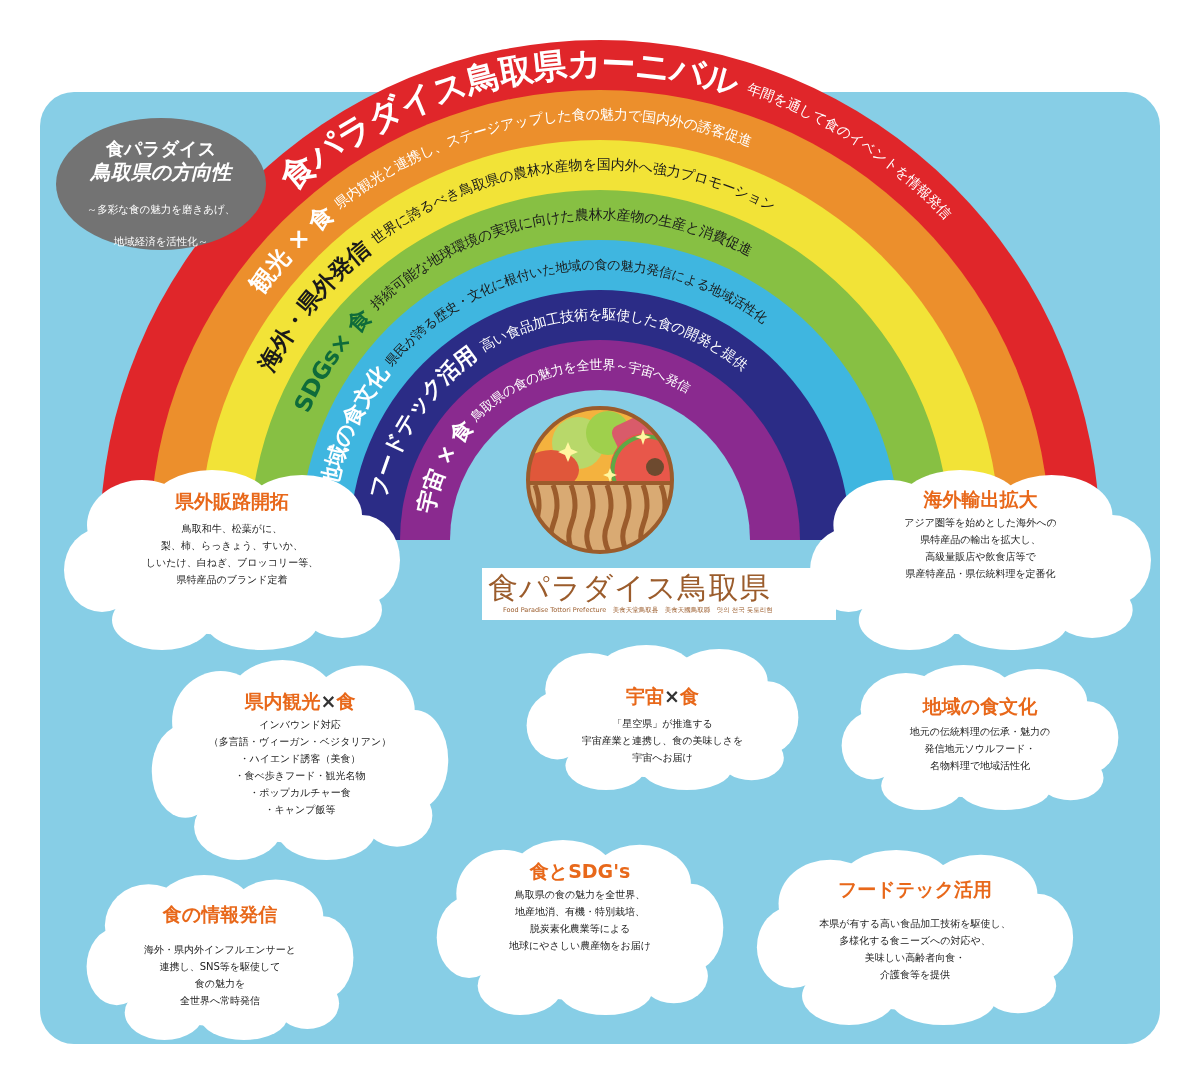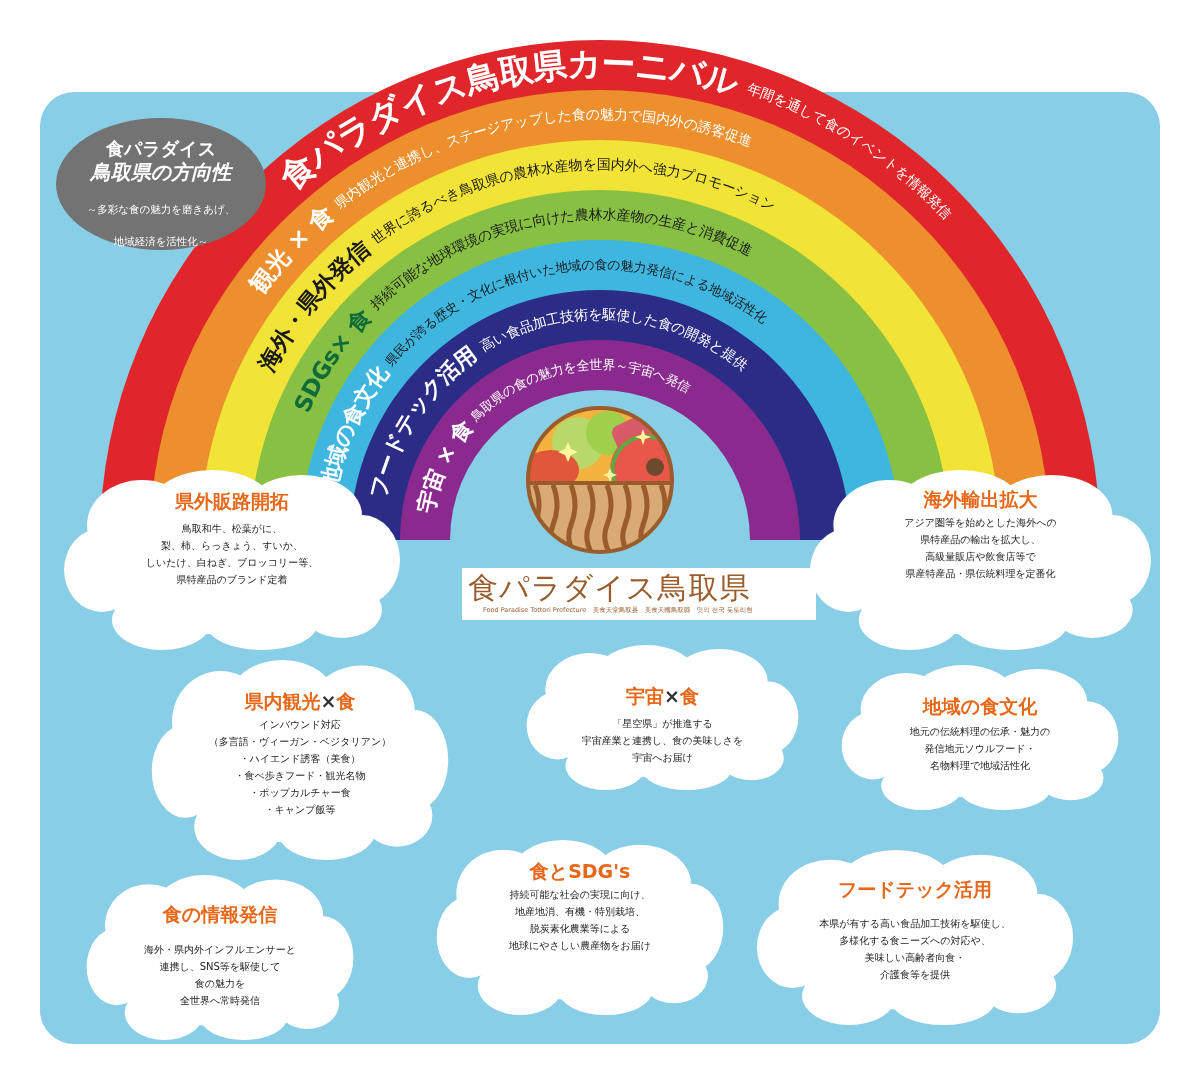--- a/index.html
+++ b/index.html
@@ -9,21 +9,21 @@
   .badge{position:absolute;left:56px;top:118px;width:210px;height:132px;border-radius:50%;background:#737373;color:#fff;text-align:center;}
   .badge .t1{margin-top:20px;font-size:18px;font-weight:bold;line-height:22px;}
   .badge .t2{font-size:20px;font-weight:bold;line-height:24px;font-style:italic;}
   .badge .t3{font-size:10.5px;line-height:14px;margin-top:18px;}
   .cloud{position:absolute;}
   .cloud svg{position:absolute;left:0;top:0;width:100%;height:100%;}
   .cloud .inner{position:absolute;left:0;right:0;text-align:center;}
   .cloud .title{color:#e8681a;font-weight:bold;font-size:19px;line-height:26px;}
   .cloud .title .x{color:#333;}
   .cloud .body{color:#222;font-size:10px;line-height:17px;white-space:pre-line;}
-  .logo{position:absolute;left:462px;top:568px;width:354px;height:52px;background:#fff;}
+  .logo{position:absolute;left:482px;top:568px;width:354px;height:52px;background:#fff;}
   .logo .main{position:absolute;left:6px;top:2px;font-size:30px;color:#9b5c2c;letter-spacing:1px;line-height:36px;}
   .logo .sub{position:absolute;left:6px;top:38px;font-size:6.5px;color:#9b5c2c;white-space:nowrap;padding-left:15px;}
   .basket{position:absolute;left:523px;top:405px;width:154px;height:150px;}
 </style>
 </head>
 <body>
 
 <div class="panel"></div>
 
 <svg class="rainbow" viewBox="0 0 1200 1084">
@@ -266,21 +266,21 @@
         <ellipse cx="240" cy="45" rx="60" ry="40"></ellipse>
         <ellipse cx="300" cy="90" rx="38" ry="45"></ellipse>
         <ellipse cx="40" cy="100" rx="38" ry="42"></ellipse>
         <ellipse cx="100" cy="150" rx="50" ry="30"></ellipse>
         <ellipse cx="200" cy="155" rx="55" ry="25"></ellipse>
         <ellipse cx="280" cy="140" rx="40" ry="28"></ellipse>
   </g>
     </svg>
   <div class="inner" style="top:18px;">
     <div class="title">食とSDG's</div>
-    <div class="body" style="margin-top:2px;">持続可能な社会の実現に向け、
+    <div class="body" style="margin-top:2px;">鳥取県の食の魅力を全世界、
 地産地消、有機・特別栽培、
 脱炭素化農業等による
 地球にやさしい農産物をお届け</div>
   </div>
 </div>
 
 <div class="cloud" style="left:755px;top:850px;width:320px;height:175px;">
   <svg viewBox="0 0 340 180" preserveAspectRatio="none">
       <g fill="#fff">
     <ellipse cx="170" cy="95" rx="140" ry="70"></ellipse>

